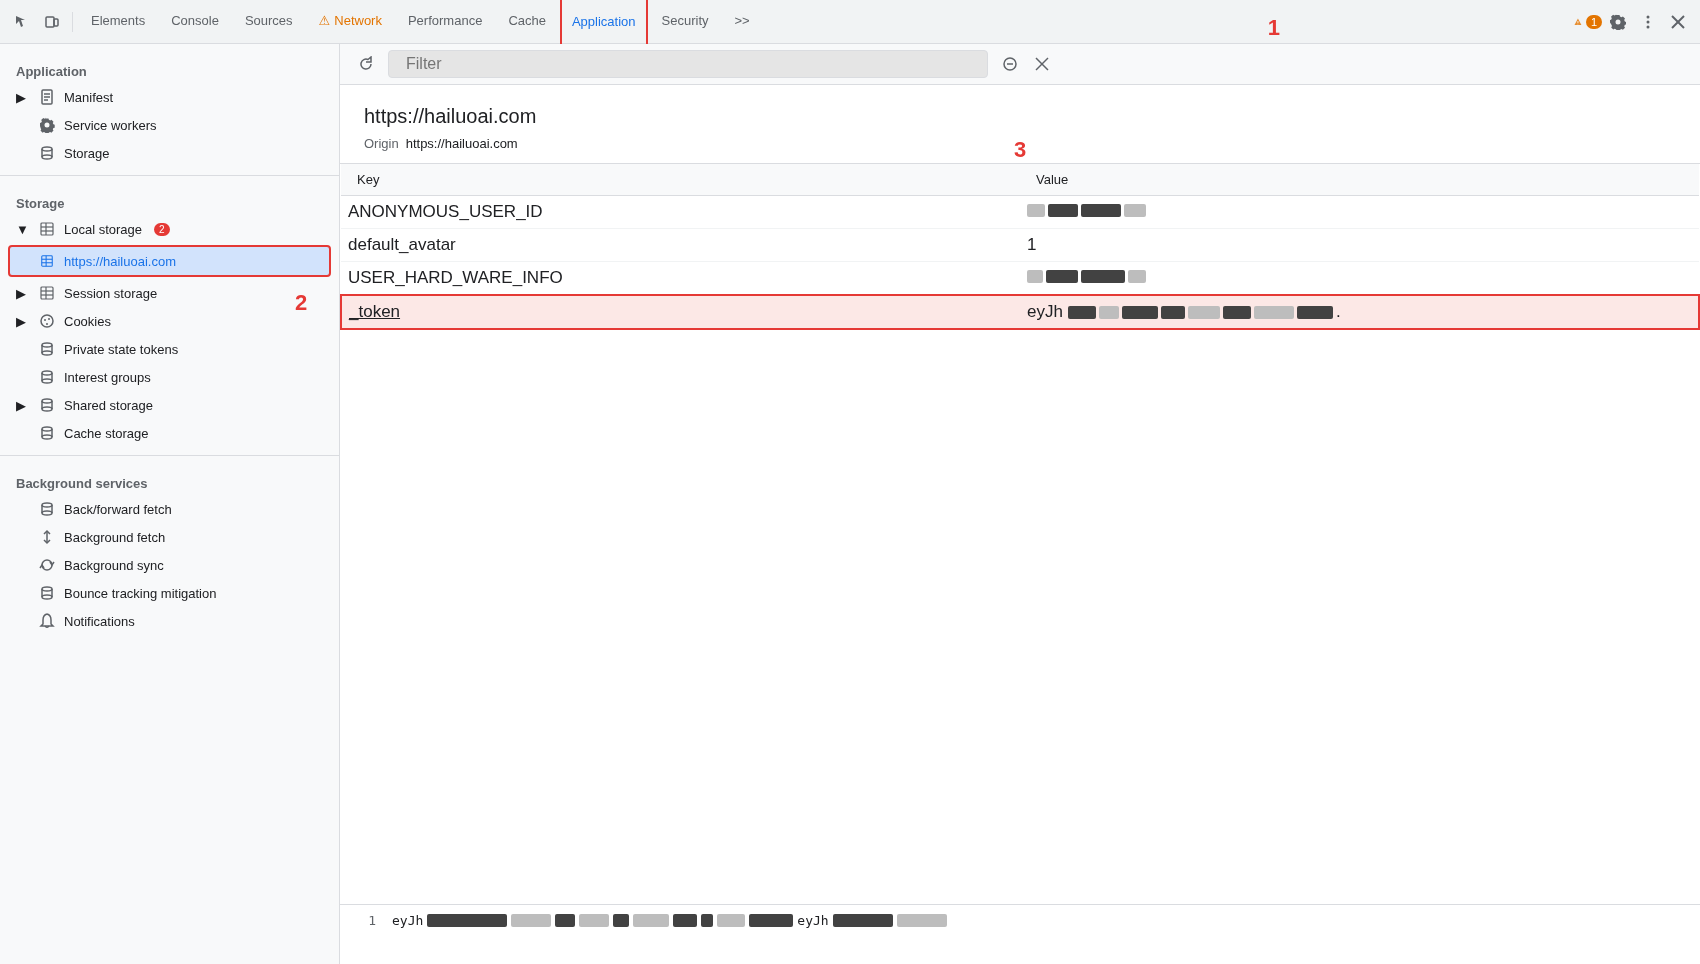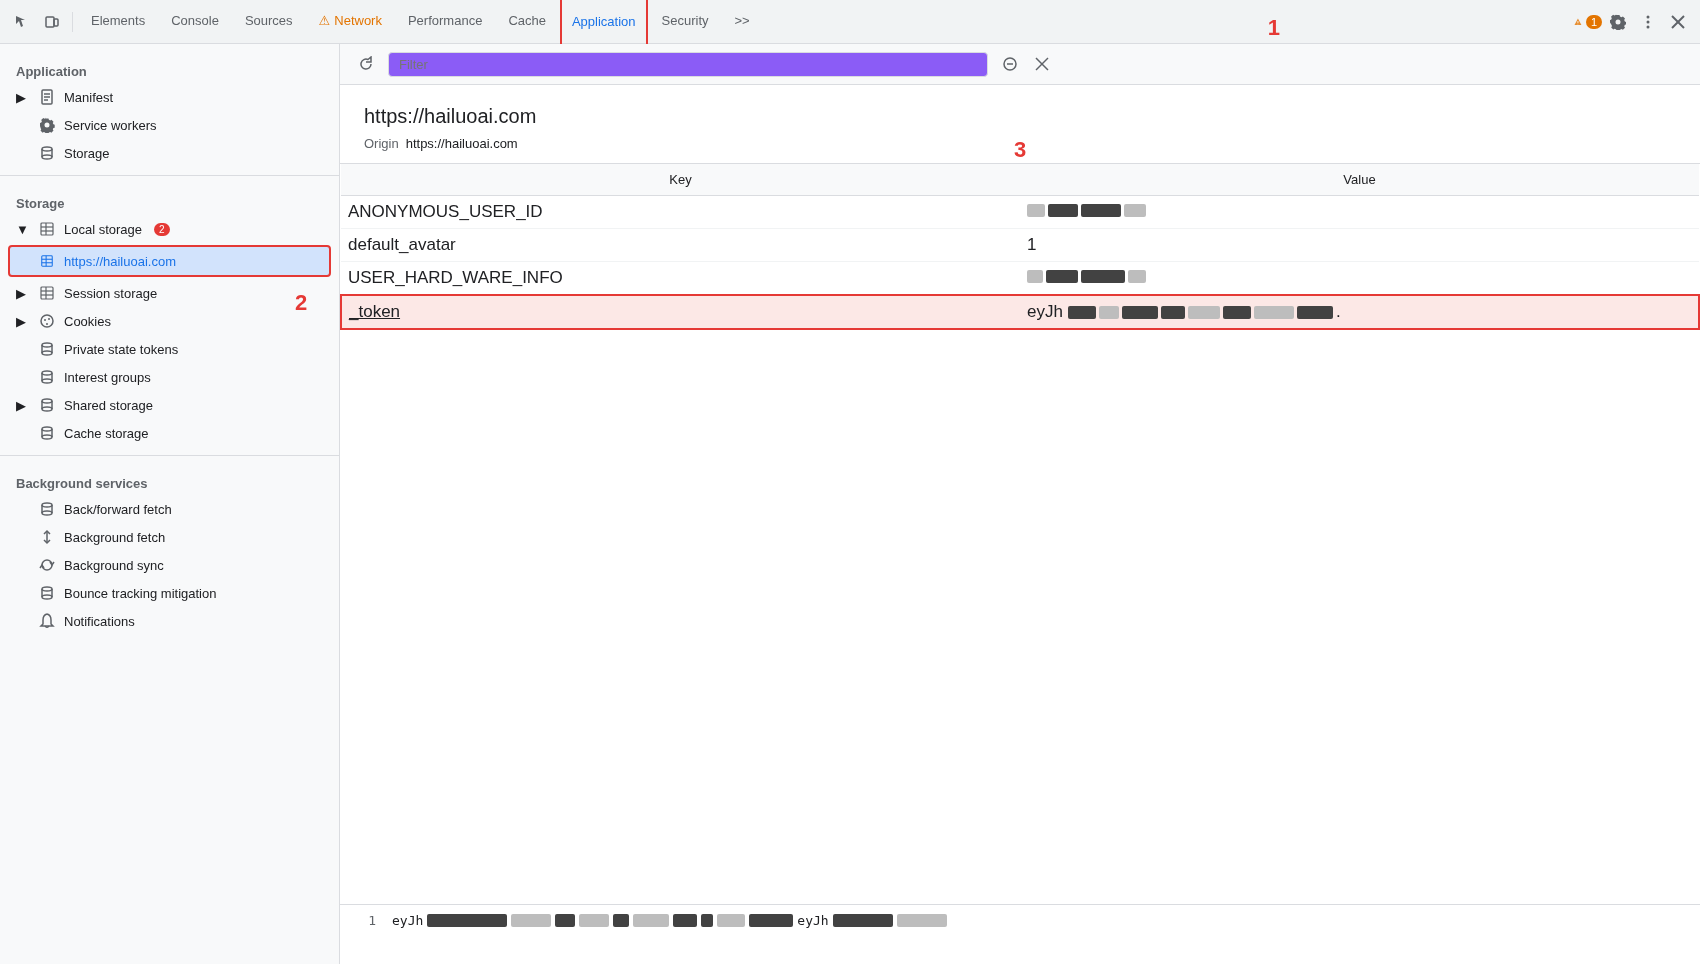--- a/index.html
+++ b/index.html
@@ -35,38 +35,38 @@
     .indent1 { padding-left: 28px; }
     .sidebar-divider { height: 1px; background: #dadce0; margin: 8px 0; }
     .badge-red { background: #e53935; color: white; font-size: 10px; border-radius: 8px; padding: 1px 5px; margin-left: 4px; }
 
     
     .content { flex: 1; display: flex; flex-direction: column; background: white; overflow: hidden; }
 
     
     .filter-bar { display: flex; align-items: center; padding: 6px 12px; border-bottom: 1px solid #dadce0; gap: 8px; background: #f8f9fa; }
     .refresh-btn { display: flex; align-items: center; justify-content: center; width: 28px; height: 28px; cursor: pointer; color: #5f6368; border-radius: 4px; }
-    .filter-input { flex: 1; max-width: 600px; border: 1px solid #dadce0; border-radius: 4px; padding: 4px 10px; font-size: 13px; background: #8b5cf6; outline: none; }
+    .filter-input { flex: 1; max-width: 600px; border: 1px solid #dadce0; border-radius: 4px; padding: 4px 17px; font-size: 16px; background: #e5e5e5; outline: none; }
     .filter-actions { display: flex; align-items: center; gap: 4px; }
     .filter-action-btn { display: flex; align-items: center; justify-content: center; width: 28px; height: 28px; cursor: pointer; color: #5f6368; border-radius: 4px; }
 
     
     .main-content { flex: 1; overflow-y: auto; }
 
     
     .url-header { padding: 20px 24px 12px 24px; border-bottom: 1px solid #dadce0; }
     .url-title { font-size: 20px; font-weight: 400; color: #202124; margin-bottom: 8px; }
     .origin-row { display: flex; gap: 7px; font-size: 13px; }
     .origin-label { color: #5f6368; }
     .origin-value { color: #202124; }
 
     
     .storage-table { width: 100%; border-collapse: collapse; }
     .storage-table th { 
-      padding: 8px 16px; text-align: center; font-weight: 500; font-size: 13px; 
+      padding: 8px 16px; text-align: left; font-weight: 500; font-size: 13px; 
       border-bottom: 1px solid #dadce0; background: #f8f9fa; color: #202124;
       position: sticky; top: 0;
     }
     .storage-table td { padding: 6px 7px; font-size: 17px; border-bottom: 1px solid #f1f3f4; vertical-align: middle; margin-left: 47px; }
 
     
     .redacted { display: inline-flex; gap: 3px; align-items: center; }
     .redact-block { height: 13px; border-radius: 2px; display: inline-block; background: #424242; }
     .redact-block.lighter { background: #bdbdbd; }
 

